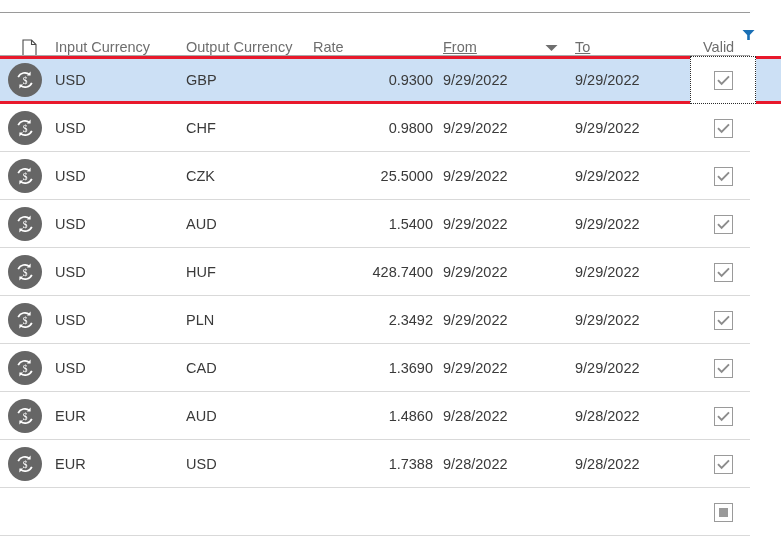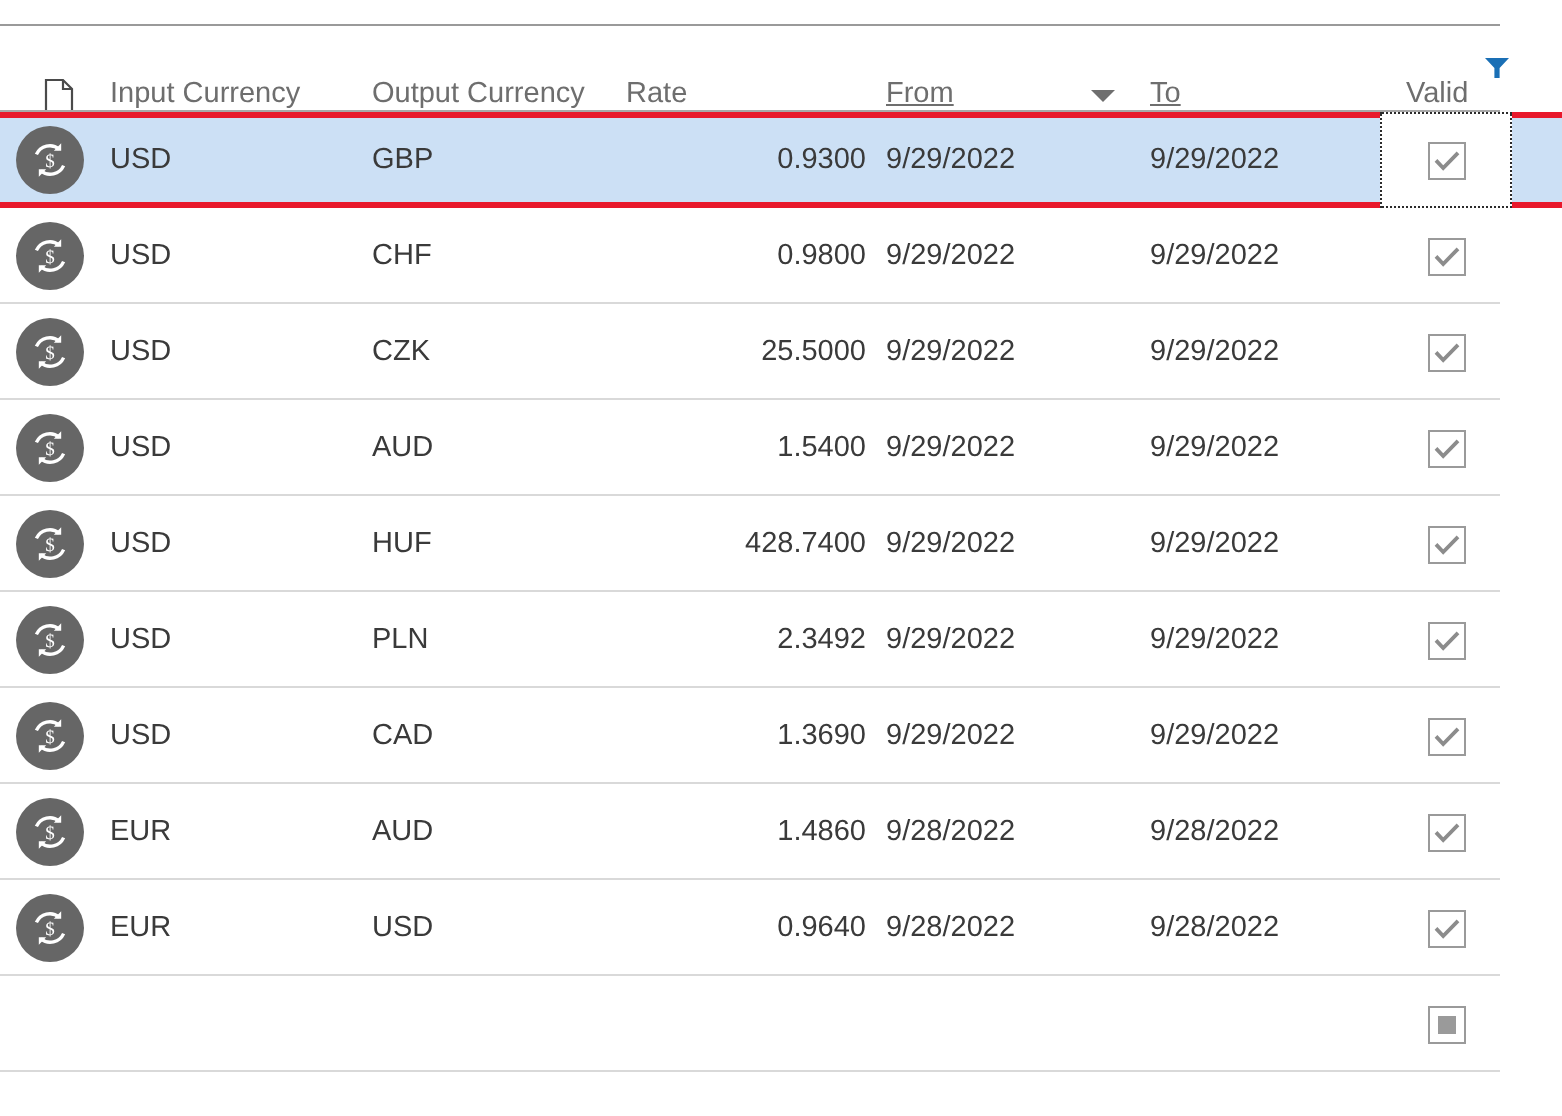--- a/index.html
+++ b/index.html
@@ -389,21 +389,21 @@
               <path d="M4.2 8.2 A7.3 7.3 0 0 1 15.6 5.6" fill="none" stroke="#ffffff" stroke-width="1.7"></path>
               <path d="M16.6 2.6 L16.6 6.4 L12.9 6.4 Z" fill="#ffffff"></path>
               <path d="M17.8 13.8 A7.3 7.3 0 0 1 6.4 16.4" fill="none" stroke="#ffffff" stroke-width="1.7"></path>
               <path d="M5.4 19.4 L5.4 15.6 L9.1 15.6 Z" fill="#ffffff"></path>
               <text x="11" y="14.6" font-size="9.5" font-family="Liberation Serif, serif" fill="#ffffff" text-anchor="middle">$</text>
             </svg>
           </div>
         </div>
         <div class="cell c-input">EUR</div>
         <div class="cell c-output">USD</div>
-        <div class="cell c-rate">0.9640</div>
+        <div class="cell c-rate">1.7388</div>
         <div class="cell c-from">9/28/2022</div>
         <div class="cell c-to">9/28/2022</div>
         <div class="cell c-valid">
           <div class="checkbox">
             <svg width="13" height="11" viewBox="0 0 13 11">
               <path d="M1 5.2 L4.6 9 L12 1.4" fill="none" stroke="#8c8c8c" stroke-width="1.9"></path>
             </svg>
           </div>
         </div>
       </div>

